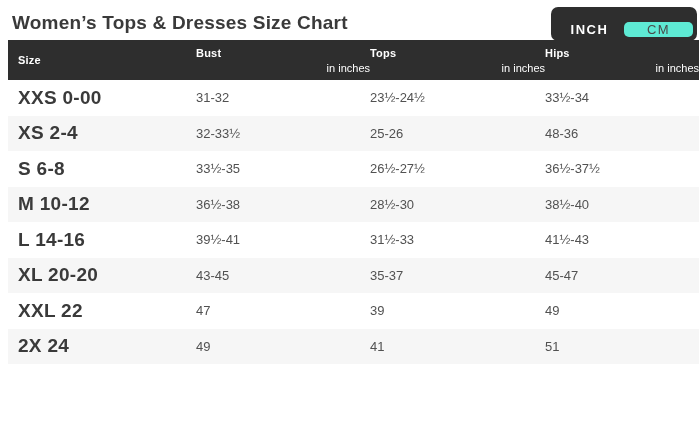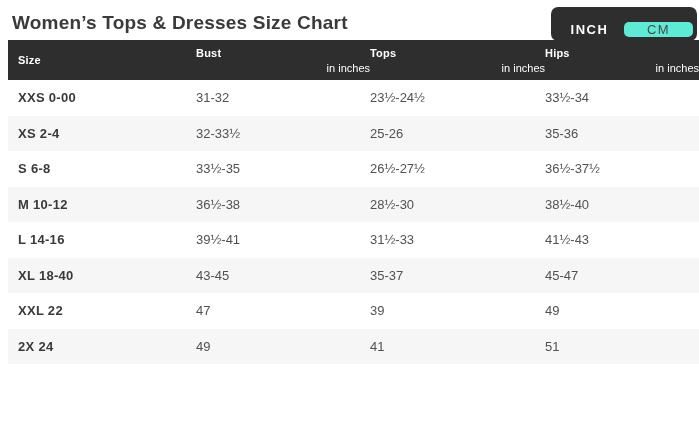--- a/index.html
+++ b/index.html
@@ -28,21 +28,21 @@
   
   table{margin-left:8px;width:691px;border-collapse:collapse;table-layout:fixed;}
   thead tr{background:var(--header-bg);height:40px;}
   th{color:#ffffff;text-align:left;vertical-align:middle;font-weight:normal;}
   th .col-label{font-size:11px;font-weight:bold;letter-spacing:0.2px;line-height:15px;}
   th .col-sublabel{font-size:11px;font-weight:normal;line-height:14px;text-align:right;}
   tbody tr{height:35.5px;background:#ffffff;}
   tbody tr.alt{background:var(--row-alt-bg);}
   td{font-size:13px;color:var(--text-value);vertical-align:middle;}
   td.size-col,th.size-col{padding-left:10px;}
-  td.size-col{font-size:13px;font-weight:bold;color:var(--text-dark);letter-spacing:0.3px;}
+  td.size-col{font-size:19px;font-weight:bold;color:var(--text-dark);letter-spacing:0.3px;}
 </style>
 </head>
 <body>
 
 <div class="page">
 
   <div class="top-bar">
     <h1 class="page-title">Women’s Tops &amp; Dresses Size Chart</h1>
     <div class="unit-toggle">
       <span class="seg inch">INCH</span>
@@ -81,42 +81,42 @@
         <tr>
           <td class="size-col">XXS 0-00</td>
           <td>31-32</td>
           <td>23½-24½</td>
           <td>33½-34</td>
         </tr>
         <tr class="alt">
           <td class="size-col">XS 2-4</td>
           <td>32-33½</td>
           <td>25-26</td>
-          <td>35-36</td>
+          <td>48-36</td>
         </tr>
         <tr>
           <td class="size-col">S 6-8</td>
           <td>33½-35</td>
           <td>26½-27½</td>
           <td>36½-37½</td>
         </tr>
         <tr class="alt">
           <td class="size-col">M 10-12</td>
           <td>36½-38</td>
           <td>28½-30</td>
           <td>38½-40</td>
         </tr>
         <tr>
           <td class="size-col">L 14-16</td>
           <td>39½-41</td>
           <td>31½-33</td>
           <td>41½-43</td>
         </tr>
         <tr class="alt">
-          <td class="size-col">XL 18-40</td>
+          <td class="size-col">XL 20-20</td>
           <td>43-45</td>
           <td>35-37</td>
           <td>45-47</td>
         </tr>
         <tr>
           <td class="size-col">XXL 22</td>
           <td>47</td>
           <td>39</td>
           <td>49</td>
         </tr>

